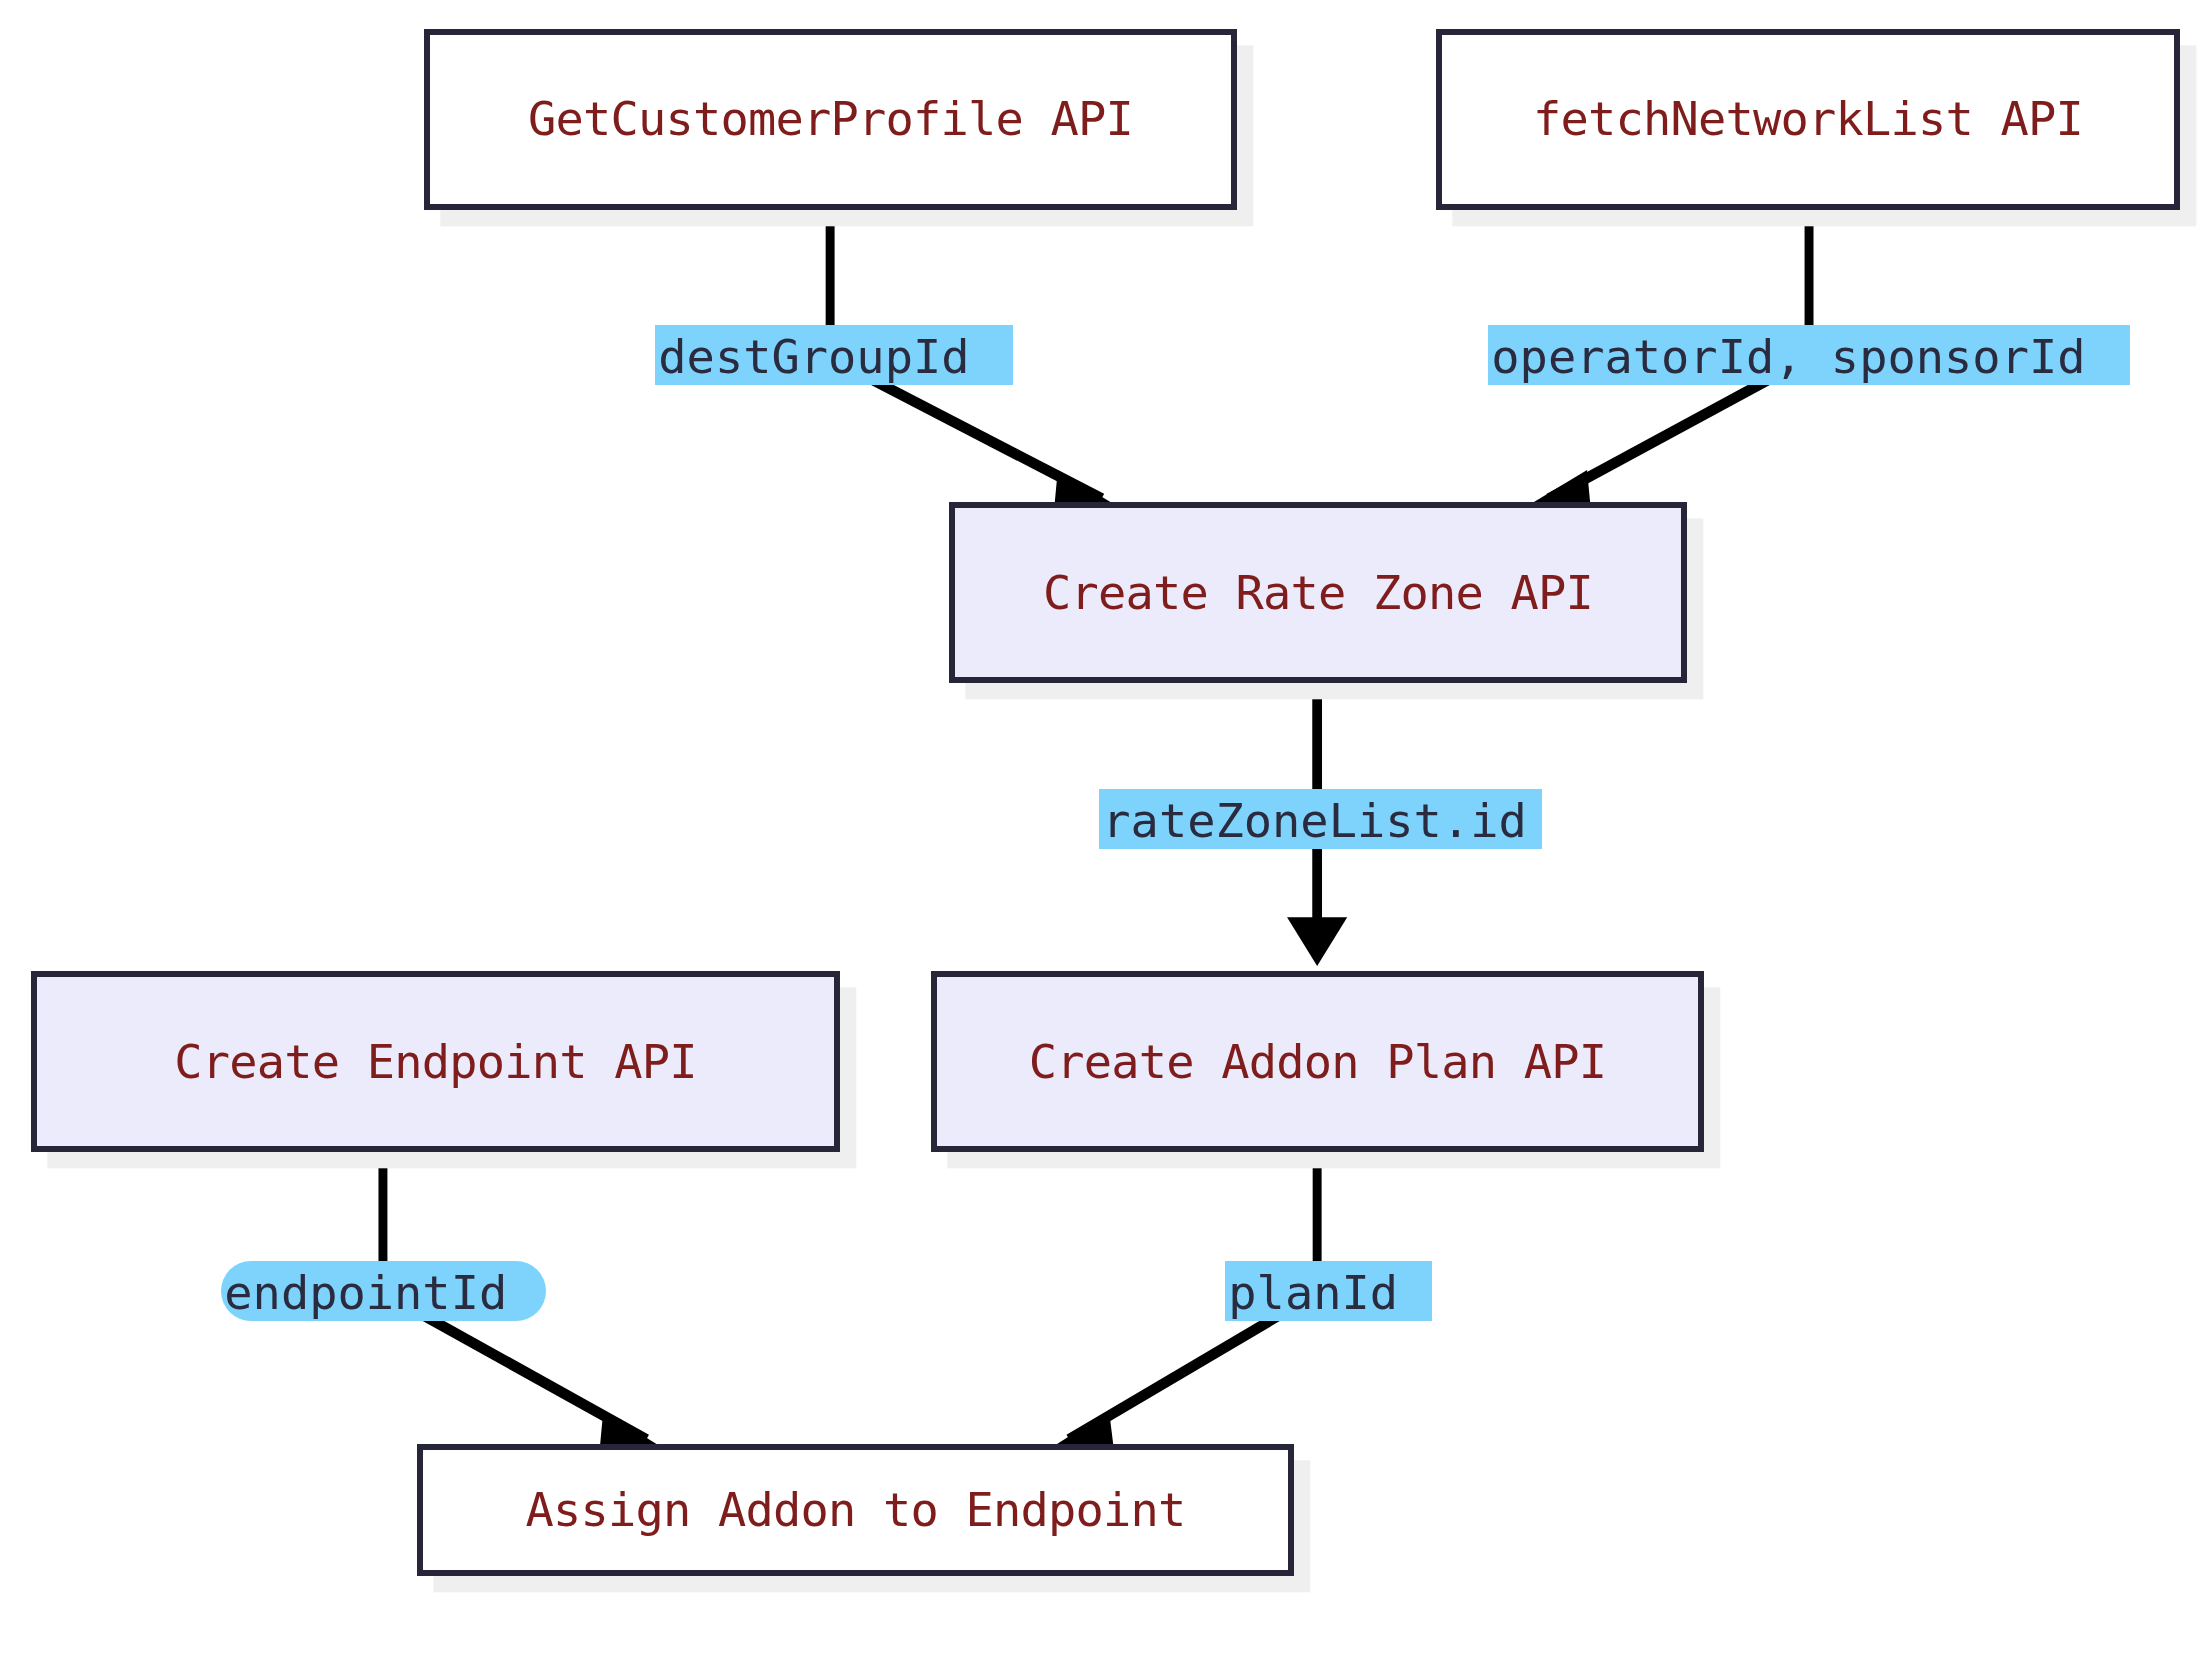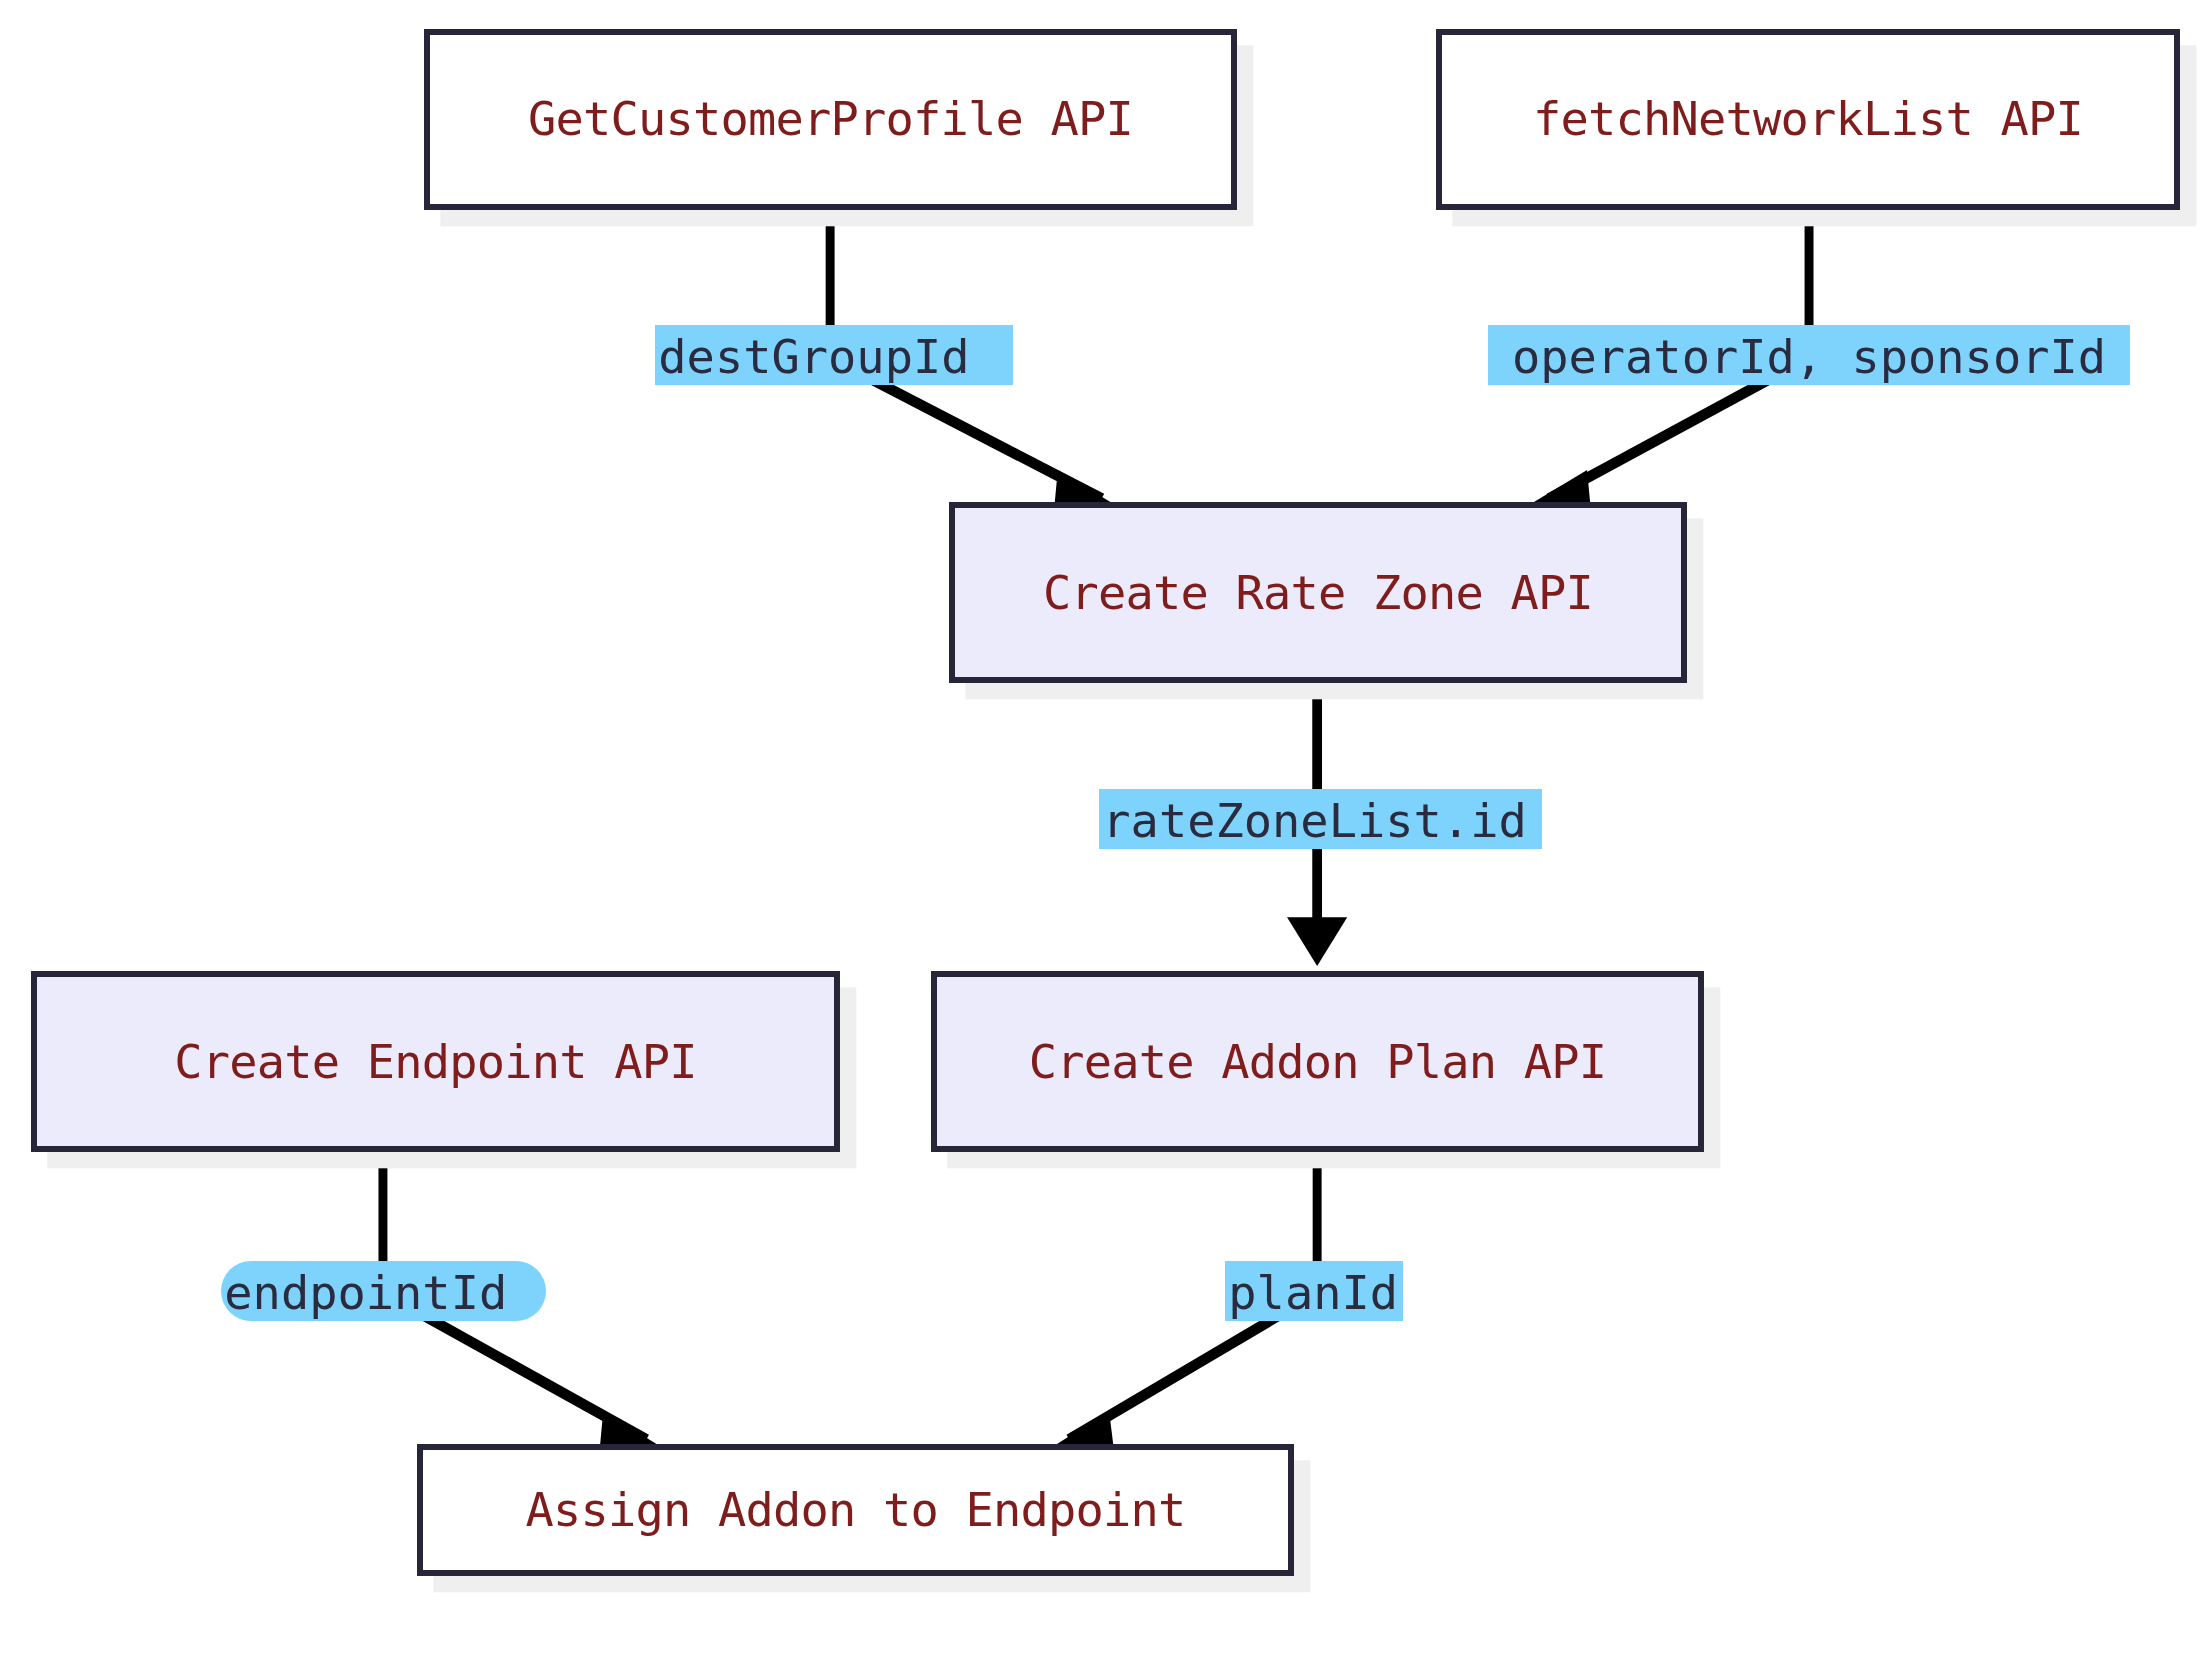--- a/index.html
+++ b/index.html
@@ -114,22 +114,22 @@
   <div class="node accent" style="left:931px; top:971px; width:773px; height:181px;">
     <span class="node-label">Create Addon Plan API</span>
   </div>
 
   <div class="node plain" style="left:417px; top:1444px; width:877px; height:132px;">
     <span class="node-label">Assign Addon to Endpoint</span>
   </div>
 
   <div class="edge-label" style="left:655px; top:325px; width:358px; height:60px;">destGroupId</div>
 
-  <div class="edge-label" style="left:1488px; top:325px; width:642px; height:60px;text-align:center;">operatorId, sponsorId</div>
+  <div class="edge-label" style="left:1488px; top:325px; width:642px; height:60px;">operatorId, sponsorId</div>
 
   <div class="edge-label" style="left:1099px; top:789px; width:443px; height:60px;">rateZoneList.id</div>
 
   <div class="edge-label" style="left:221px; top:1261px; width:325px; height:60px;border-radius:30px;">endpointId</div>
 
-  <div class="edge-label" style="left:1225px; top:1261px; width:178px; height:60px;">planId</div>
+  <div class="edge-label" style="left:1225px; top:1261px; width:207px; height:60px;">planId</div>
 
 </div>
 
 
 </body></html>

